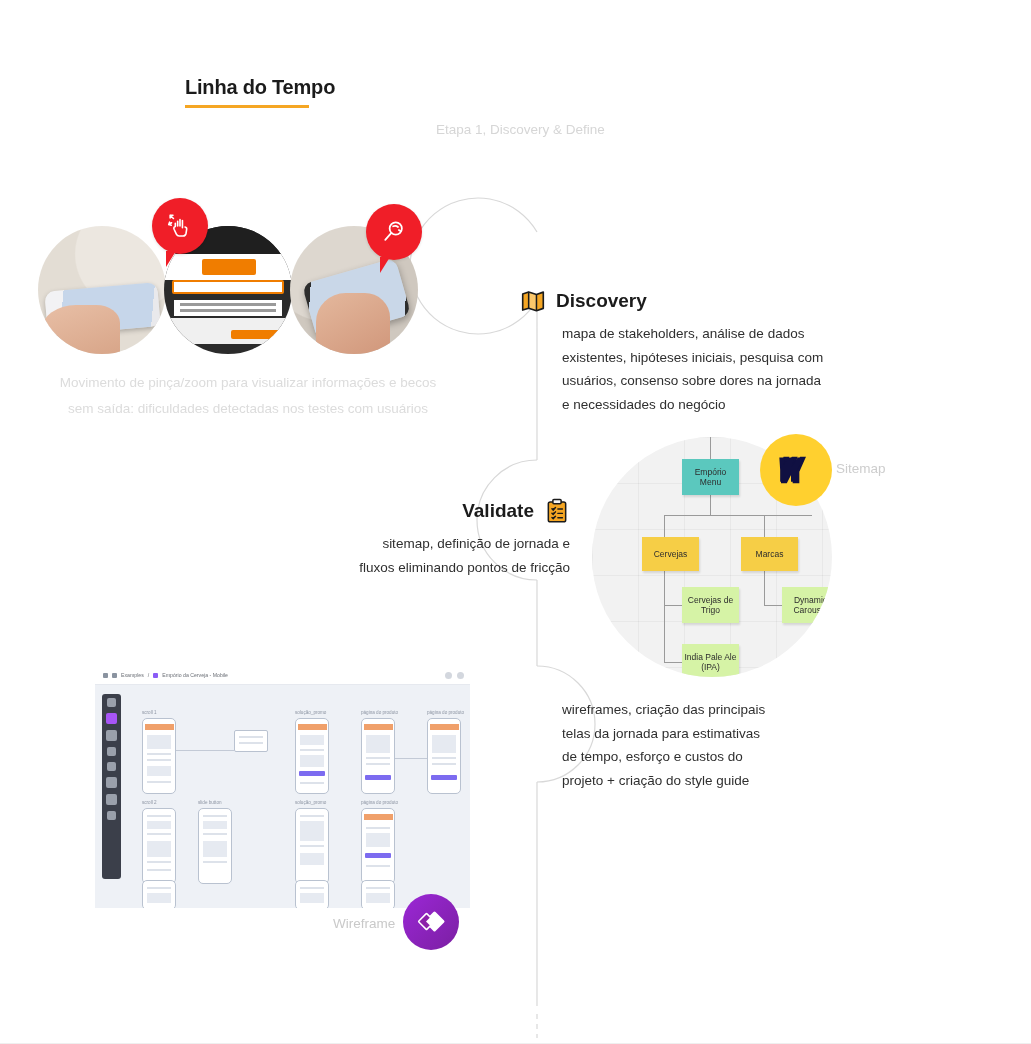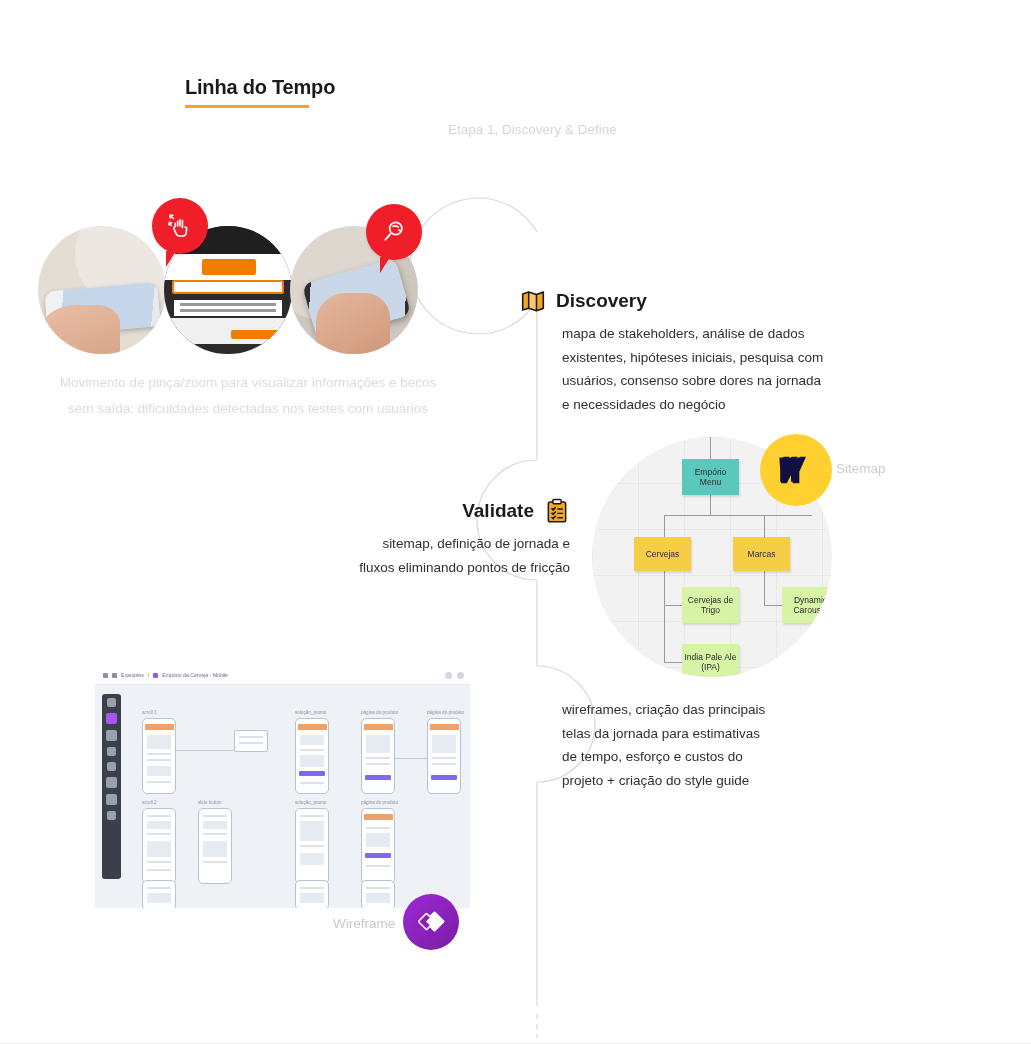--- a/index.html
+++ b/index.html
@@ -18,21 +18,21 @@
 
   
   .title-wrap{ position:absolute; left:185px; top:48px; }
   .title{
     font-size:20px; font-weight:bold; color:#1b1b1b;
     letter-spacing:-0.2px; padding-bottom:6px; white-space:nowrap;margin-top:28px;
   }
   .title-rule{ height:3px; background:#F5A623; width:124px; }
 
   .stage-label{
-    position:absolute; left:448px; top:122px;
+    position:absolute; left:436px; top:122px;
     font-size:13.5px; color:#d6d6d6; white-space:nowrap;
   }
 
   
   .timeline{ position:absolute; left:0; top:0; width:1031px; height:1044px;
              pointer-events:none; }
 
   
   .photos{ position:absolute; left:38px; top:198px; width:420px; height:168px; }
   .photo{
@@ -142,21 +142,21 @@
       linear-gradient(to bottom, rgba(0,0,0,.045) 1px, transparent 1px);
     background-size:46px 46px;
   }
   .node{
     position:absolute; border-radius:0; display:flex; align-items:center;
     justify-content:center; text-align:center;
     font-size:8.5px; line-height:10px; color:#2d2d2d;
     box-shadow:1px 2px 2px rgba(0,0,0,.12);
   }
   .node.teal{ background:#5BC8BE; }
-  .node.yellow{ background:#F6CE46; }
+  .node.yellow{ background:#F6CE46;margin-left:8px; }
   .node.green{ background:#D6F3A6; }
   .edge{ position:absolute; background:#9a9a9a; }
 
   .miro{
     position:absolute; left:760px; top:434px; width:72px; height:72px;
     border-radius:50%; background:#FFD02F;
     display:flex; align-items:center; justify-content:center;
   }
   .sm-label{ position:absolute; left:836px; top:461px;
     font-size:13.5px; color:#cdcdcd; }

